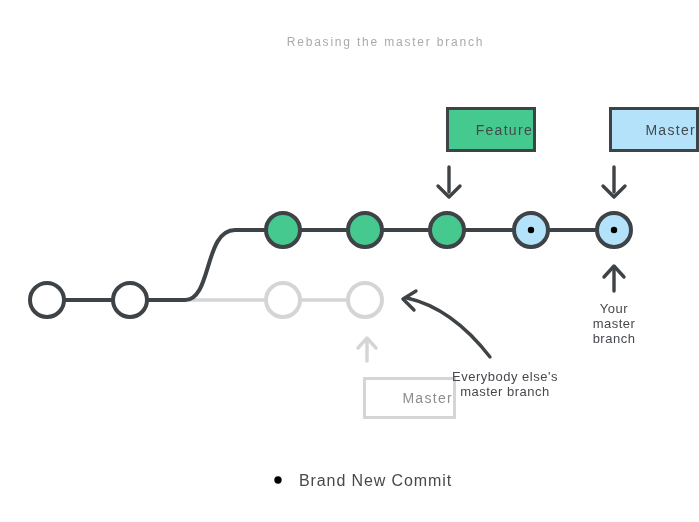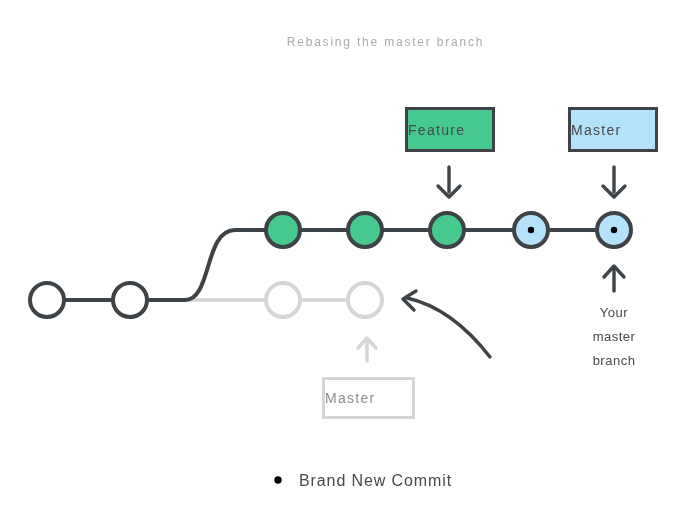--- a/index.html
+++ b/index.html
@@ -22,34 +22,35 @@
 
   .page-title {
     position: absolute; top: 35px; left: 0; width: 100%;
     text-align: center;
     font-size: 12px; letter-spacing: 1.8px;
     color: var(--title-gray);
     margin-left: 36px;
   }
   .label-box {
     position: absolute; box-sizing: border-box;
-    display: flex; align-items: center; justify-content: flex-start;
+    display: flex; align-items: center; justify-content: flex-end;
     font-size: 14px; letter-spacing: 1.3px;
     color: var(--text-dark);
+    margin-left: 41px;
   }
   .box-feature    { left: 405px; top: 107px; width: 90px; height: 45px;
                     background: var(--green); border: 3px solid var(--ink); }
   .box-master-top { left: 568px; top: 107px; width: 90px; height: 45px;
                     background: var(--blue); border: 3px solid var(--ink); }
   .box-master-old { left: 322px; top: 377px; width: 93px; height: 42px;
                     background: #ffffff; border: 3px solid var(--faded);
                     color: var(--text-gray); }
   .annotation {
     position: absolute; text-align: center;
-    font-size: 13px; line-height: 24px; letter-spacing: 0.5px;
+    font-size: 13px; line-height: 15px; letter-spacing: 0.5px;
     color: var(--text-dark); white-space: pre-line;
   }
   .note-your-master     { left: 569px; top: 301px; width: 90px; }
   .note-everybody-else  { left: 420px; top: 369px; width: 170px; }
   .legend-label {
     position: absolute; left: 299px; top: 472px;
     font-size: 16px; letter-spacing: 0.9px;
     color: var(--text-dark);
   }
 </style>
@@ -133,16 +134,18 @@
   </div>
 
   <div class="label-box box-master-old">
     <span>Master</span>
   </div>
 
   <div class="annotation note-your-master">Your
 master
 branch</div>
 
+  <div class="annotation note-everybody-else">Everybody else's
+master branch</div>
 
   <div class="legend-label">Brand New Commit</div>
 
 </div>
 
 </body></html>

